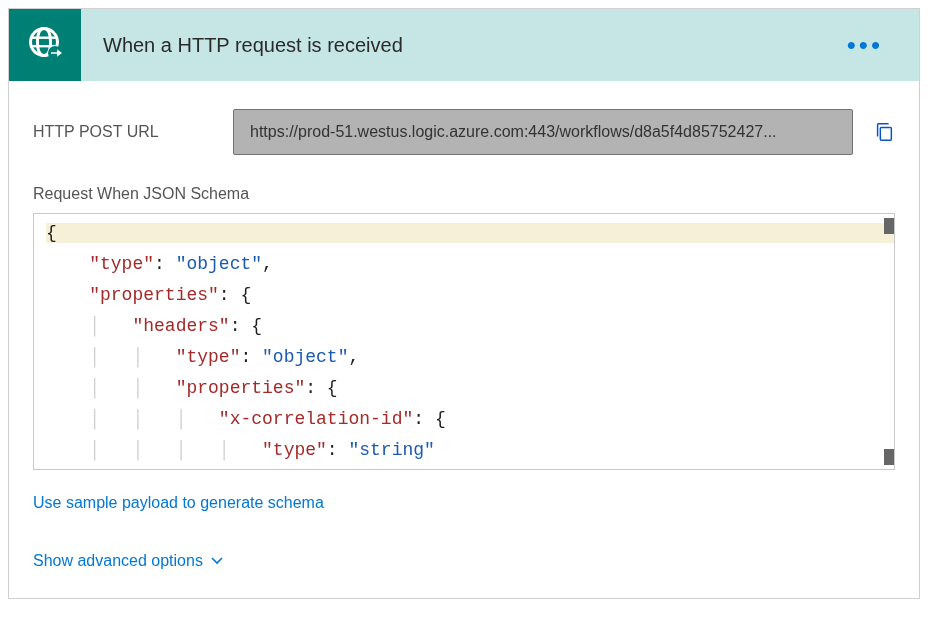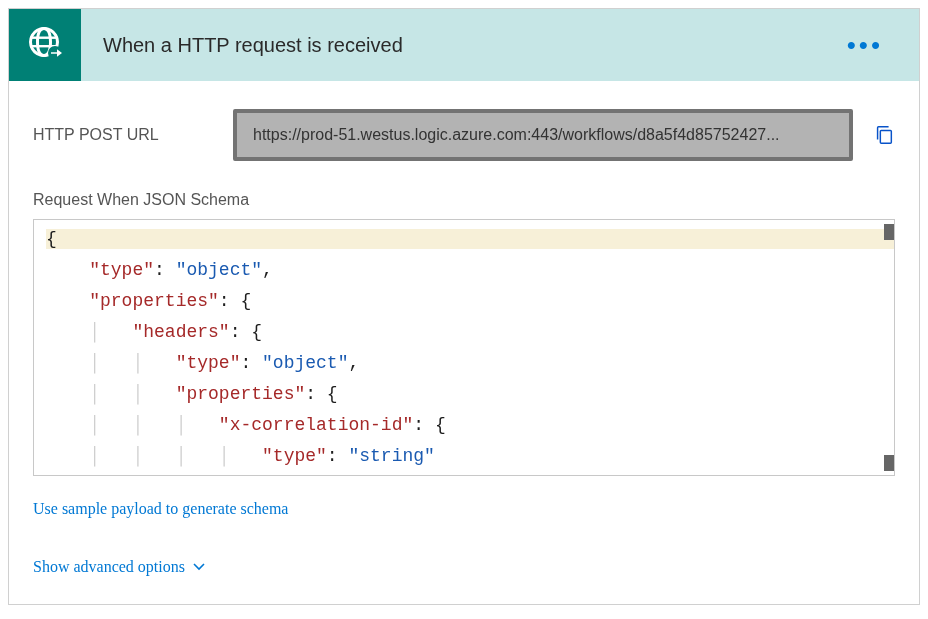--- a/index.html
+++ b/index.html
@@ -63,21 +63,21 @@
     }
     .field-label {
       font-size: 16px;
       color: #555;
       width: 180px;
       flex-shrink: 0;
     }
     .url-box {
       flex: 1;
       background: #b3b3b3;
-      border: 4px solid #737373;
+      border: 1px solid #737373;
       border-radius: 2px;
       padding: 13px 16px;
       font-size: 16px;
       color: #333;
       white-space: nowrap;
       overflow: hidden;
       text-overflow: ellipsis;
     }
     .copy-icon {
       width: 22px;
@@ -127,21 +127,20 @@
     .scroll-top { top: 4px; height: 16px; }
     .scroll-bottom { bottom: 4px; height: 16px; }
     .link {
       color: #0078d4;
       font-size: 16px;
       cursor: pointer;
       display: inline-flex;
       align-items: flex-start;
       gap: 6px;
       margin-top: 24px;
-      font-family: Liberation Serif, serif;
     }
     .link.secondary {
       margin-top: 40px;
       margin-bottom: 8px;
     }
     .chevron {
       width: 16px;
       height: 16px;
       stroke: #0078d4;
       stroke-width: 1.6;

